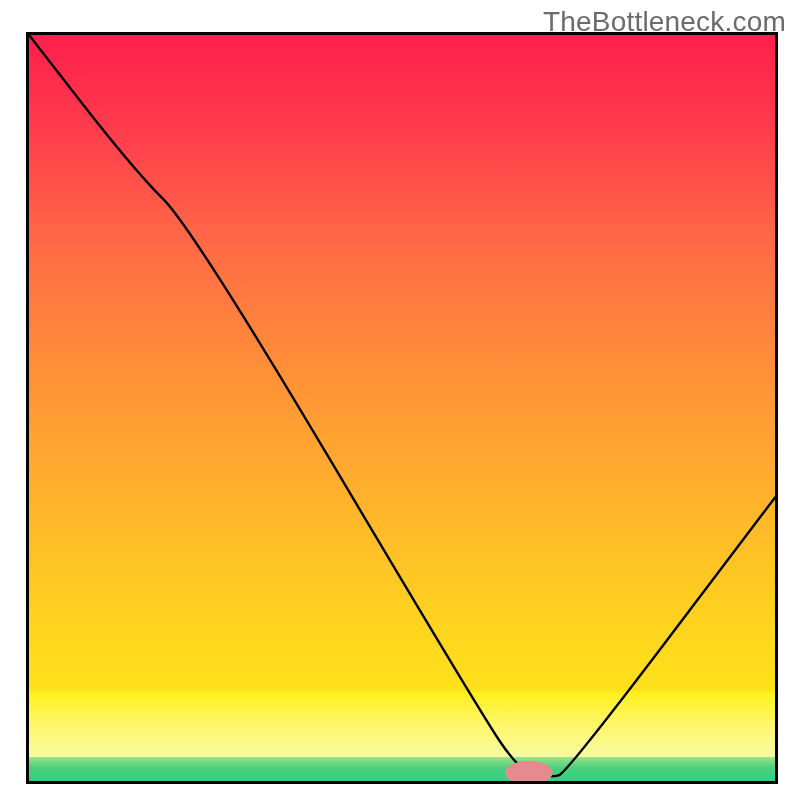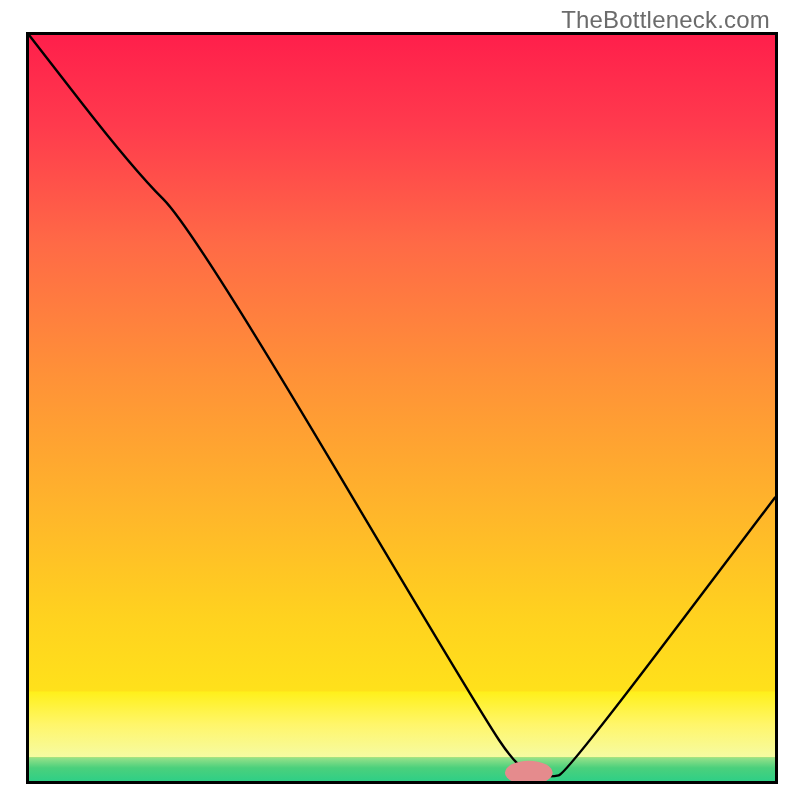--- a/index.html
+++ b/index.html
@@ -11,23 +11,23 @@
     position: relative;
   }
   .container {
     position: relative;
     width: 800px;
     height: 800px;
   }
   .watermark {
     position: absolute;
     top: 6px;
-    right: 30px;
+    right: 14px;
     font-family: Arial, Helvetica, sans-serif;
-    font-size: 24px;
+    font-size: 28px;
     color: #6b6b6b;
     letter-spacing: 0.2px;
     z-index: 10;
   }
   .plot-frame {
     position: absolute;
     left: 26px;
     top: 32px;
     width: 752px;
     height: 752px;

